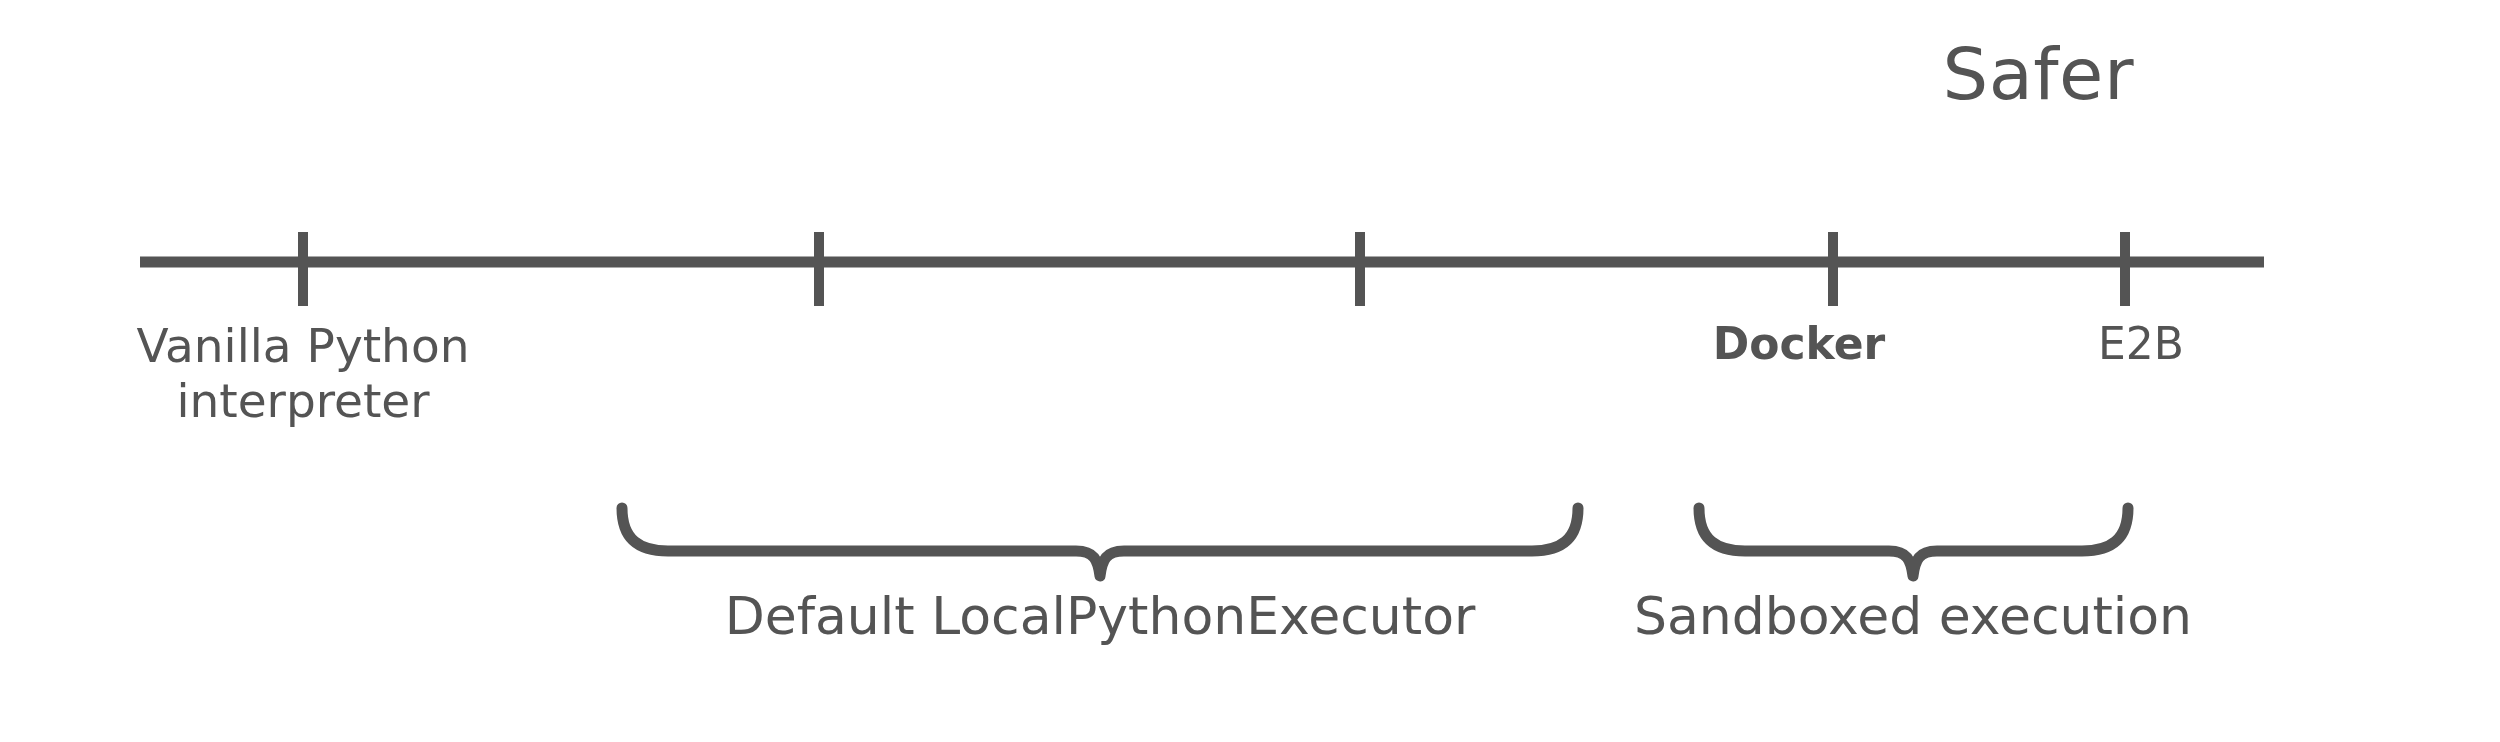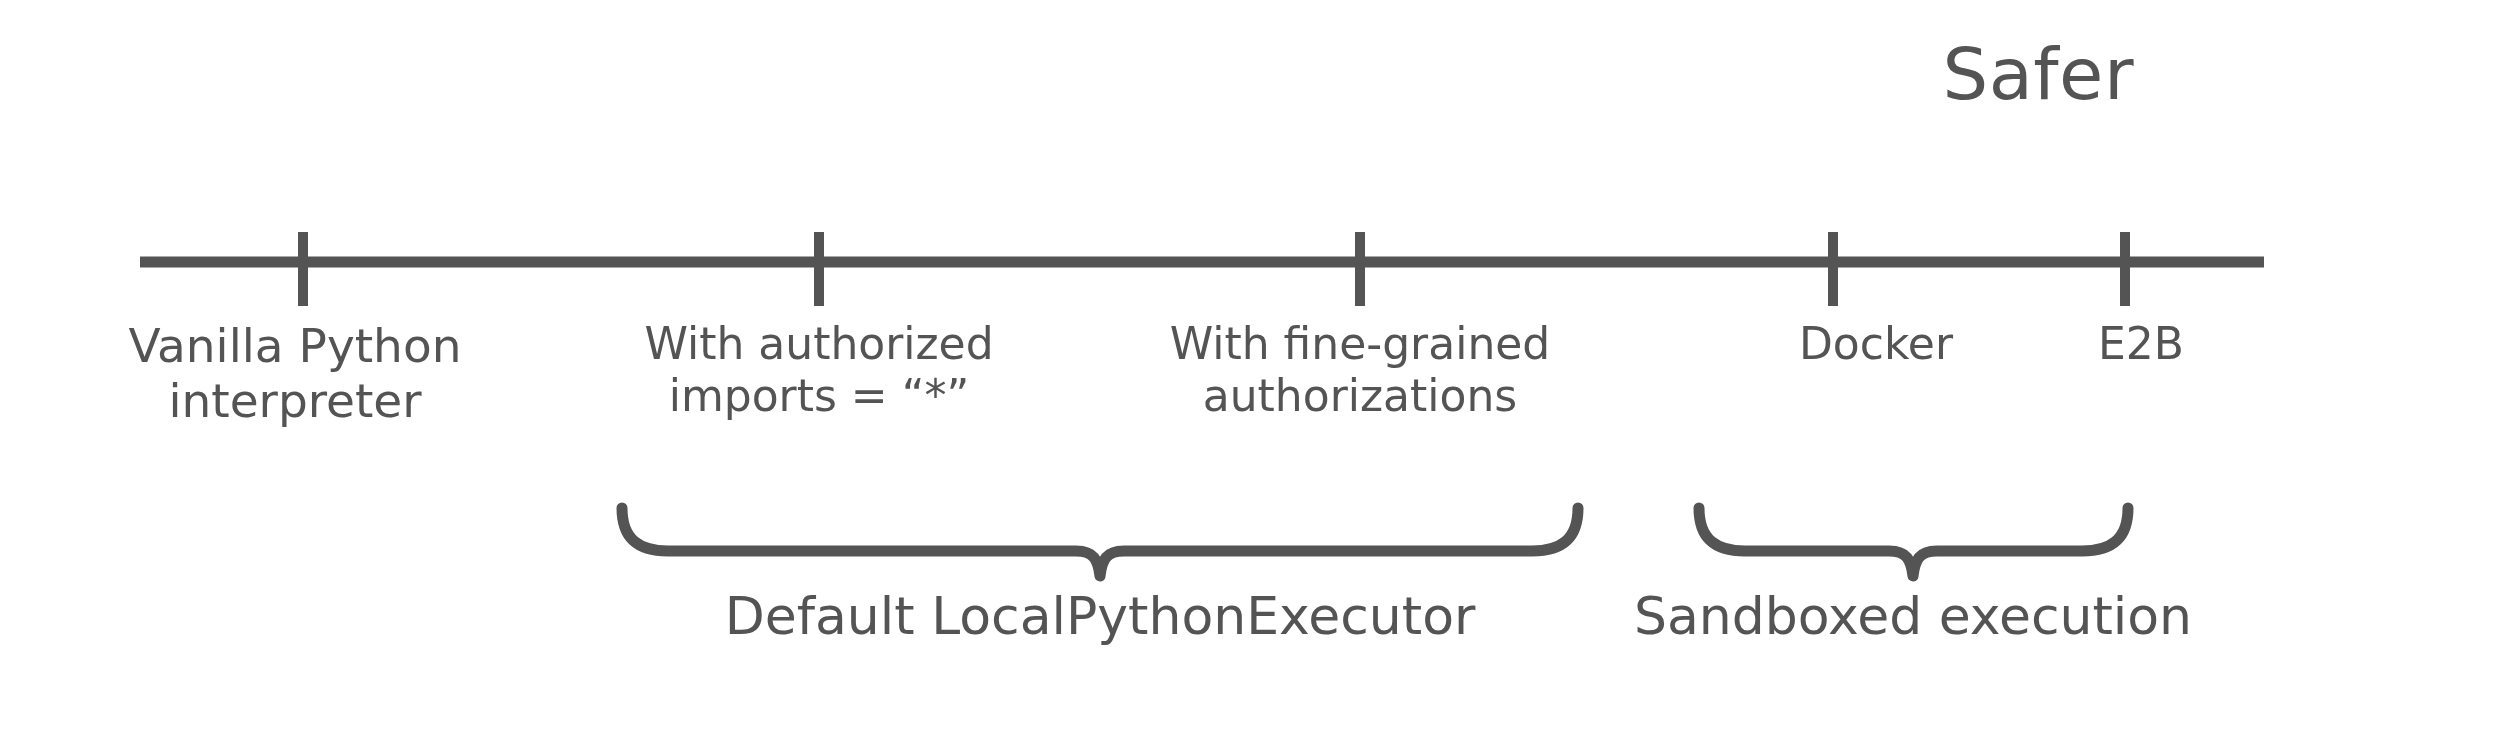--- a/index.html
+++ b/index.html
@@ -102,30 +102,26 @@
 
     <path d="M 1699 508
              C 1699 540, 1717 551, 1745 551
              L 1889 551
              C 1907 551, 1911 560, 1913 576
              C 1915 560, 1919 551, 1937 551
              L 2082 551
              C 2110 551, 2128 540, 2128 508" fill="none" stroke="#545454" stroke-width="11" stroke-linecap="round" stroke-linejoin="round"></path>
   </svg>
 
-  <div class="tick-label big" style="left:295px;">Vanilla Python
+  <div class="tick-label big" style="left:303px;">Vanilla Python
 interpreter</div>
 
-  <div class="tick-label" style="left:819px;">With authorized
-imports = “*”</div>
 
-  <div class="tick-label" style="left:1360px;">With fine-grained
-authorizations</div>
 
-  <div class="tick-label" style="left:1876px;">Docker</div>
+  <div class="tick-label" style="left:1799px;font-weight:bold;">Docker</div>
 
   <div class="tick-label" style="left:2125px;margin-left:16px;">E2B</div>
 
   <div class="brace-label" style="left:1100px;">Default LocalPythonExecutor</div>
 
   <div class="brace-label" style="left:1913px;">Sandboxed execution</div>
 
 </div>
 
 </body></html>

